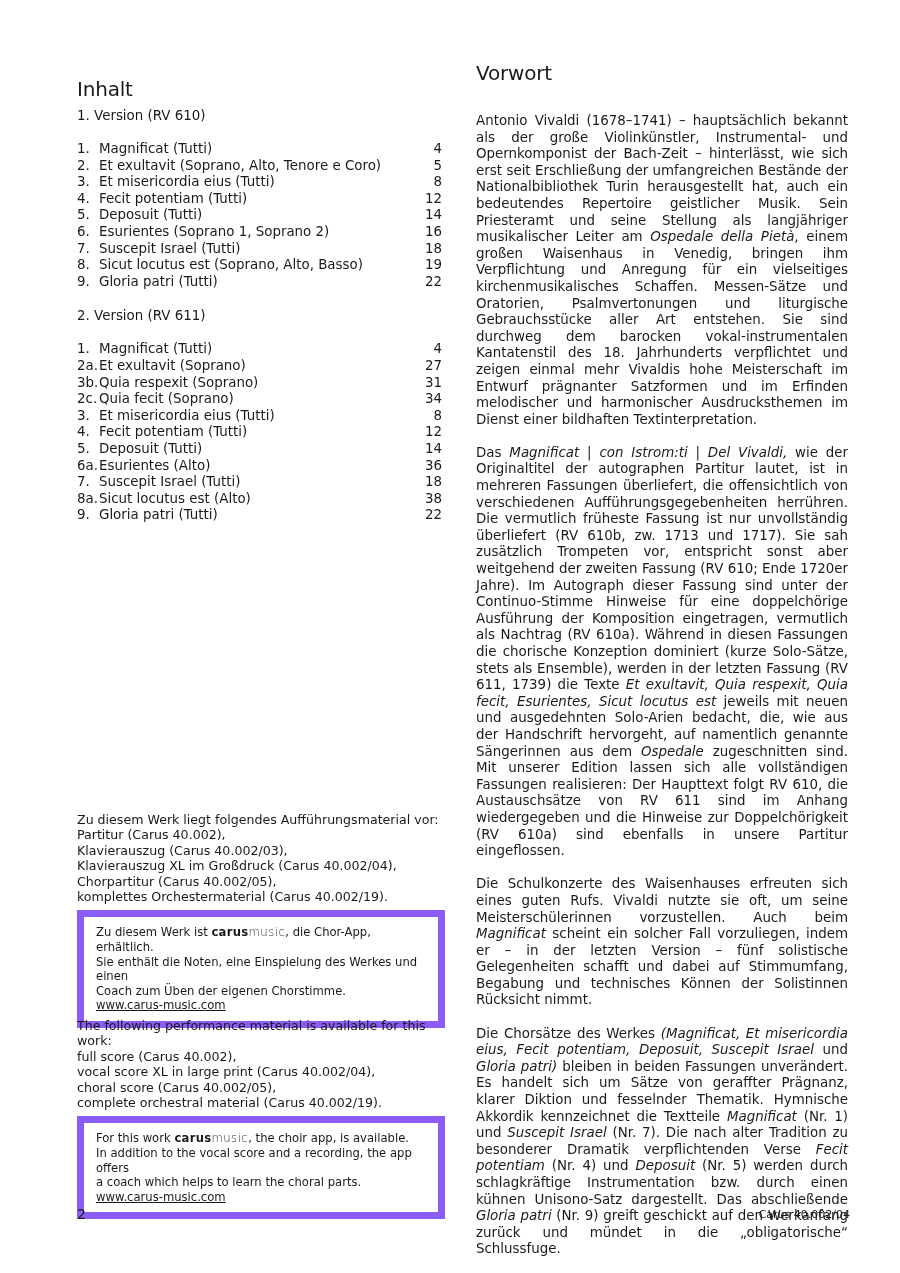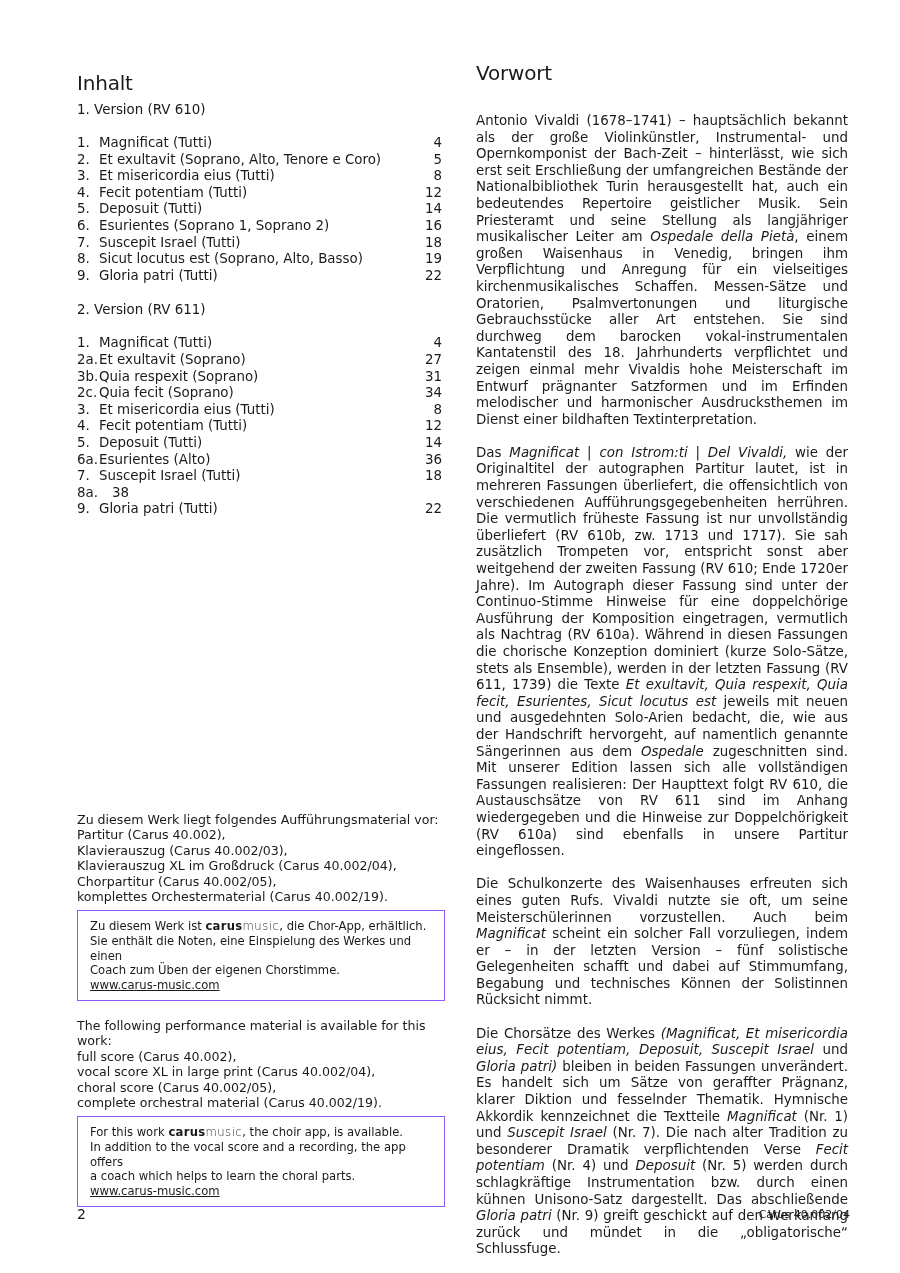--- a/index.html
+++ b/index.html
@@ -1,31 +1,31 @@
 <!DOCTYPE html>
 <html><head>
 <meta charset="utf-8">
 <style>
   html, body { margin: 0; padding: 0; background: #ffffff; }
   body { width: 900px; height: 1273px; position: relative; overflow: hidden;
          font-family: "DejaVu Sans", sans-serif; color: #1a1a1a; }
-  .col-left { position: absolute; left: 77px; top: 70px; width: 365px; }
+  .col-left { position: absolute; left: 77px; top: 76px; width: 365px; }
   .col-right { position: absolute; left: 476px; top: 60px; width: 372px; }
   h1 { font-weight: normal; font-size: 20px; margin: 0; line-height: 26px; letter-spacing: -0.2px; }
   .version { font-size: 13.4px; margin-top: 5px; line-height: 18px; }
   .toc { margin-top: 16px; font-size: 13.4px; line-height: 16.6px; }
   .toc-row { display: flex; }
   .toc-num { width: 22px; flex: none; }
   .toc-title { flex: 1; white-space: nowrap; }
   .toc-page { width: 30px; text-align: right; flex: none; }
   .version2 { margin-top: 17px; }
   .material { position: absolute; left: 77px; width: 370px; font-size: 12.6px; line-height: 15.4px; margin-top: 12px; }
   .material-de { top: 800px; }
   .material-en { top: 1006px; }
-  .app-box { border: 1px solid #8b5cf6; margin-top: 6px; padding: 8px 12px 8px 12px; font-size: 11.6px; line-height: 14.6px; width: 368px; box-sizing: border-box; }
+  .app-box { border: 7px solid #8b5cf6; margin-top: 6px; padding: 8px 12px 8px 12px; font-size: 11.6px; line-height: 14.6px; width: 368px; box-sizing: border-box; }
   .carus-logo { font-weight: bold; letter-spacing: 0.3px; }
   .music-logo { font-weight: 200; letter-spacing: 0.5px; color: #333; }
   .link { text-decoration: underline; }
   .prose { font-size: 13.4px; line-height: 16.6px; text-align: justify; hyphens: auto; }
   .prose p { margin: 0 0 16.6px 0; }
   .prose .first { margin-top: 27px; }
   em { font-style: italic; }
   .signature { font-size: 13.4px; line-height: 16.6px; }
   .footer-page { position: absolute; left: 77px; top: 1206px; font-size: 14px; }
   .footer-cat { position: absolute; right: 50px; top: 1208px; font-size: 11px; }
@@ -125,20 +125,21 @@
         <span class="toc-title">Esurientes (Alto)</span>
         <span class="toc-page">36</span>
       </div>
       <div class="toc-row">
         <span class="toc-num">7.</span>
         <span class="toc-title">Suscepit Israel (Tutti)</span>
         <span class="toc-page">18</span>
       </div>
       <div class="toc-row">
         <span class="toc-num">8a.</span>
+        <span class="toc-title">Sicut locutus est (Alto)</span>
         <span class="toc-page">38</span>
       </div>
       <div class="toc-row">
         <span class="toc-num">9.</span>
         <span class="toc-title">Gloria patri (Tutti)</span>
         <span class="toc-page">22</span>
       </div>
     </div>
 </div>
 

